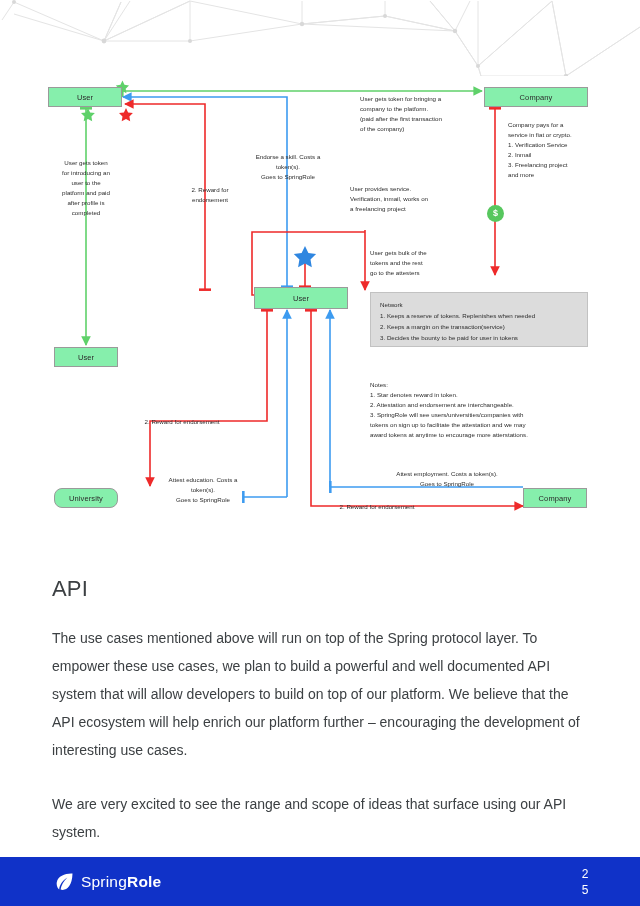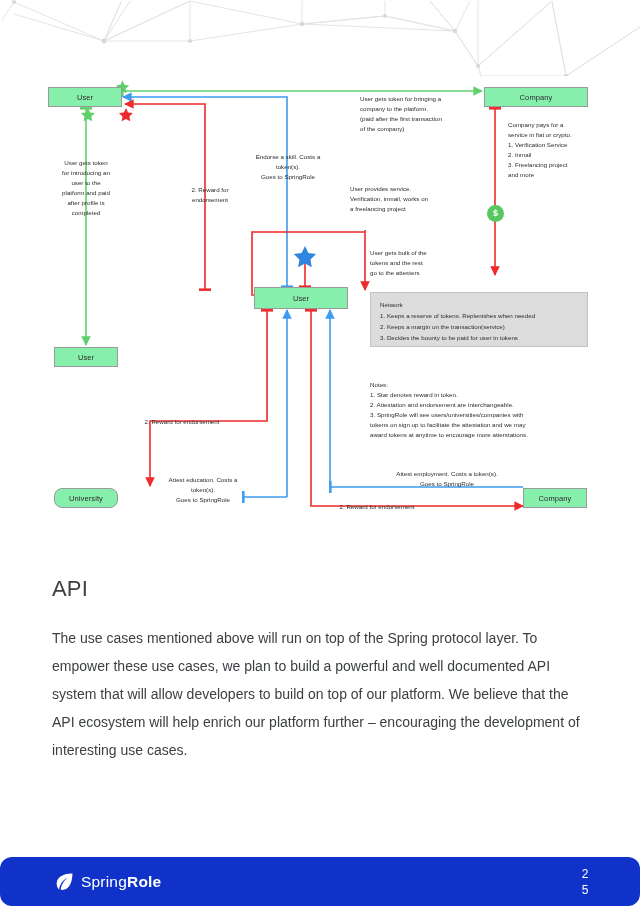--- a/index.html
+++ b/index.html
@@ -111,21 +111,20 @@
 
   
   #footer {
     position: absolute;
     left: 0; bottom: 0;
     width: 640px;
     height: 49px;
     background: #1032c8;
     display: flex;
     align-items: center;
-    border-radius: 12px;
   }
   #brand {
     display: flex;
     align-items: center;
     margin-left: 55px;
   }
   #brand-leaf { margin-right: 7px; display:block; }
   #brand-text {
     color: #ffffff;
     font-size: 15.5px;
@@ -314,20 +313,21 @@
 3. SpringRole will see users/universities/companies with
 tokens on sign up to facilitate the attestation and we may
 award tokens at anytime to encourage more atterstations.</div>
 
   <div class="money-badge" style="left:487px; top:205px;">$</div>
 </div>
 
 <div id="article">
   <h1 id="api-heading">API</h1>
   <p class="para">The use cases mentioned above will run on top of the Spring protocol layer. To empower these use cases, we plan to build a powerful and well documented API system that will allow developers to build on top of our platform. We believe that the API ecosystem will help enrich our platform further – encouraging the development of interesting use cases.</p>
+  <p class="para">We are very excited to see the range and scope of ideas that surface using our API system.</p>
 </div>
 
 <div id="footer">
   <div id="brand">
     <svg id="brand-leaf" width="19" height="19" viewBox="0 0 19 19">
       <path d="M17.5 1.6 C10.5 1.2 3.0 4.0 1.8 10.2 C1.2 13.6 2.6 16.2 4.2 17.4 C4.4 13.6 7.4 8.6 12.4 5.6 C8.8 9.0 6.0 13.6 5.6 17.6 C10.8 19.2 17.2 15.0 17.5 1.6 Z" fill="#ffffff"></path>
     </svg>
     <span id="brand-text">
       <span>Spring</span><b>Role</b>
     </span>

